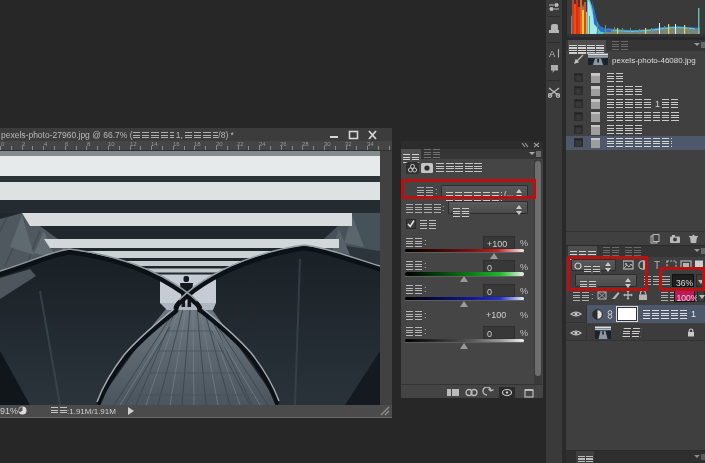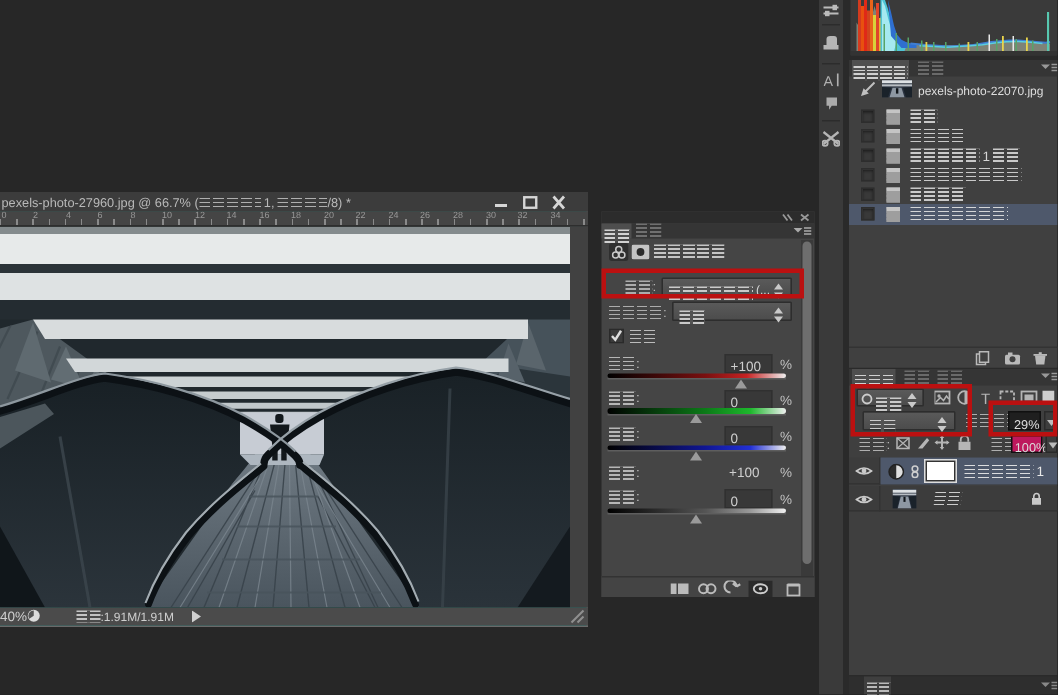--- a/index.html
+++ b/index.html
@@ -18,21 +18,21 @@
 .udar i{top:6px;border-top:4px solid #c9c9c9}
 .redbox{position:absolute;border:3px solid #bb1010;z-index:50}
 .thumbtri{position:absolute;width:0;height:0;border-left:4px solid transparent;border-right:4px solid transparent;border-bottom:6px solid #9a9a9a}
 .vbox{position:absolute;background:#383838;border:1px solid #303030;color:#cfcfcf;font-size:9px}
 .hbx{position:absolute;left:8px;top:2px;width:9px;height:9px;background:#393939;border:1px solid #2d2d2d;box-shadow:inset 0 1px 2px rgba(0,0,0,.5)}
 .hdoc{position:absolute;left:25px;top:1.5px;width:9px;height:10px;background:linear-gradient(#c5c5c5 0 2.5px,#9e9e9e 2.5px),repeating-linear-gradient(#aeaeae 0 1.5px,#878787 1.5px 2.5px)}
 </style></head>
 <body>
 <div id="stage">
 
-<div class="abs" id="docwin" style="left:0;top:128px;width:392px;height:290px;background:#0f766e;border-right:1.5px solid #6a6a6a;border-bottom:1.5px solid #6a6a6a">
+<div class="abs" id="docwin" style="left:0;top:128px;width:392px;height:290px;background:#fca5a5;border-right:1.5px solid #6a6a6a;border-bottom:1.5px solid #6a6a6a">
 
   <div class="abs" style="left:0;top:0;width:392px;height:13px;background:#3c3c3c;color:#b9b9b9;font-size:8.5px">
     <span class="abs" style="left:1px;top:2px;white-space:nowrap">pexels-photo-27960.jpg @ 66.7% (<span class="cjk c9" style="--bg:#3c3c3c;--fg:#b9b9b9;width:41px;height:8px"></span> 1, <span class="cjk c9" style="--bg:#3c3c3c;--fg:#b9b9b9;width:33px;height:8px"></span>/8) *</span>
     <svg class="abs" style="left:328px;top:2px" width="56" height="10" viewBox="0 0 56 10">
       <rect x="2" y="6" width="8" height="2" fill="#d6d6d6"></rect>
       <rect x="21.5" y="1.5" width="8" height="7" fill="none" stroke="#d6d6d6" stroke-width="1.6"></rect>
       <path d="M41 1 L48 9 M48 1 L41 9" stroke="#d6d6d6" stroke-width="1.8"></path>
     </svg>
   </div>
 
@@ -177,21 +177,21 @@
           <span class="abs" style="left:302px">28</span>
           <span class="abs" style="left:324px">30</span>
           <span class="abs" style="left:345px">32</span>
           <span class="abs" style="left:367px">34</span>
     </div>
   </div>
 
   <div class="abs" style="left:380px;top:23px;width:12px;height:254px;background:#414141"></div>
 
   <div class="abs" style="left:0;top:277px;width:392px;height:11.5px;background:#4b4b4b;color:#cfcfcf;font-size:9px">
-    <span class="abs" style="left:0;top:1px">40%</span>
+    <span class="abs" style="left:0;top:1px">91%</span>
     <svg class="abs" style="left:18px;top:1px" width="9" height="9">
           <circle cx="4.5" cy="4.5" r="4" fill="#dcdcdc"></circle>
           <path d="M4.5 4.5 L4.5 1 A3.5 3.5 0 0 0 1.5 6.5 Z" fill="#555"></path>
         </svg>
     <span class="abs" style="left:51px;top:1.5px;white-space:nowrap;font-size:8px"><span class="cjk" style="--bg:#4b4b4b;--fg:#cfcfcf;width:16px;height:8px"></span>:1.91M/1.91M</span>
     <svg class="abs" style="left:127px;top:2px" width="8" height="8">
           <path d="M1 0 L7 4 L1 8 Z" fill="#d0d0d0"></path>
         </svg>
     <svg class="abs" style="left:380px;top:1px" width="10" height="10">
           <path d="M9 1 L1 9 M9 5 L5 9" stroke="#8f8f8f" stroke-width="1.4"></path>
@@ -418,21 +418,21 @@
           </svg>
       <svg class="abs" style="left:22px;top:1px" width="20" height="12" id="thumb1" viewBox="0 0 20 12">
             <rect width="20" height="12" fill="#2a3340"></rect>
             <rect y="0.5" width="20" height="2" fill="#dde1e4"></rect>
             <rect y="3.2" width="20" height="1.4" fill="#b8bec4"></rect>
             <polygon points="7,5.5 13,5.5 15,12 5,12" fill="#8d97a2"></polygon>
             <polygon points="0,5 6,5.5 4,12 0,12" fill="#1a222a"></polygon>
             <polygon points="20,5 14,5.5 16,12 20,12" fill="#1a222a"></polygon>
             <rect x="9.3" y="5.8" width="1.6" height="3.6" fill="#10151a"></rect>
           </svg>
-      <span class="abs" style="left:46px;top:3.5px;color:#dedede;font-size:8px;white-space:nowrap">pexels-photo-22070.jpg</span>
+      <span class="abs" style="left:46px;top:3.5px;color:#dedede;font-size:8px;white-space:nowrap">pexels-photo-46080.jpg</span>
     </div>
 
     <div class="abs" style="left:0;top:31px;width:139px;height:13px">
           <div class="hbx"></div>
           <div class="hdoc"></div>
           <span class="cjk c9 abs" style="left:41px;top:2px;--fg:#d5d5d5;width:18px"></span>
         </div>
     <div class="abs" style="left:0;top:44px;width:139px;height:13px">
           <div class="hbx"></div>
           <div class="hdoc"></div>
@@ -512,21 +512,21 @@
     <div class="dd" style="left:9px;top:28px;width:62px;height:13px">
       <span class="cjk c9" style="--bg:#545454;--fg:#d5d5d5;width:17px;margin:2px 0 0 4px"></span>
       <div class="udar" style="top:2.5px">
             <b></b>
             <i></i>
           </div>
     </div>
     <span class="cjk c9 abs" style="left:78px;top:30px;--fg:#b9b9b9;width:37px"></span>
         <span class="abs" style="left:115px;top:29px;color:#b9b9b9;font-size:9px">:</span>
     <div class="abs" style="left:106px;top:28px;width:22px;height:13px;background:#1f1f1f;border:1px solid #101010;color:#dcdcdc;font-size:8.5px">
-          <span style="position:absolute;left:3px;top:2.5px">29%</span>
+          <span style="position:absolute;left:3px;top:2.5px">36%</span>
         </div>
     <div class="abs" style="left:130px;top:28px;width:9px;height:13px;background:#3d3d3d;border:1px solid #2a2a2a">
           <div style="position:absolute;left:1px;top:4.5px;width:0;height:0;border-left:3px solid transparent;border-right:3px solid transparent;border-top:4px solid #bbb"></div>
         </div>
 
     <span class="cjk c9 abs" style="left:7px;top:46px;--fg:#b9b9b9;width:18px"></span>
         <span class="abs" style="left:25px;top:45px;color:#b9b9b9;font-size:9px">:</span>
     <svg class="abs" style="left:31px;top:44px" width="52" height="11" viewBox="0 0 52 11">
       <rect x="1" y="2" width="8" height="7" fill="none" stroke="#b5b5b5"></rect>
           <path d="M1 2 l8 7 M9 2 l-8 7" stroke="#b5b5b5" stroke-width="0.8"></path>

